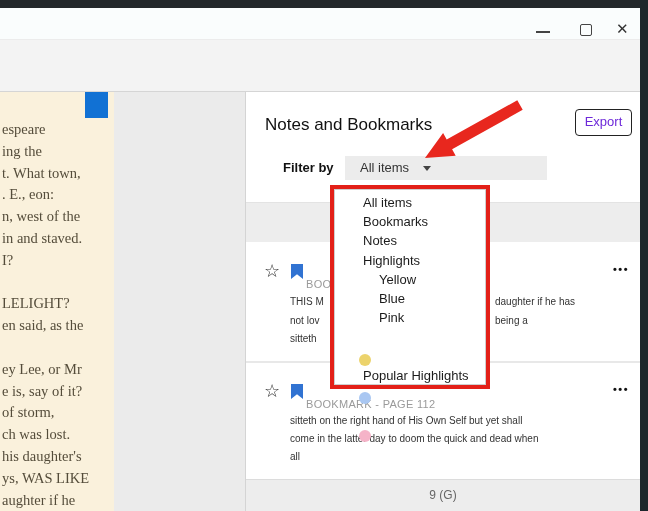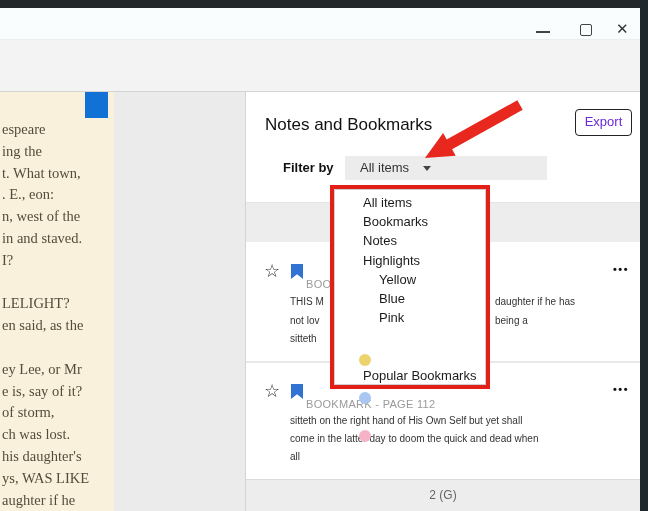--- a/index.html
+++ b/index.html
@@ -154,37 +154,37 @@
   <div class="h-divider"></div>
 
   <div class="star" style="left:264px;top:382px">☆</div>
   <div class="row-bm" style="left:291px;top:384px"></div>
   <div class="row-label" style="left:306px;top:386px">BOOKMARK - PAGE 112</div>
   <div class="dots" style="left:613px;top:383px">•••</div>
   <div class="body-line" style="left:290px;top:415px">sitteth on the right hand of His Own Self but yet shall</div>
   <div class="body-line" style="left:290px;top:433px">come in the latter day to doom the quick and dead when</div>
   <div class="body-line" style="left:290px;top:451px">all</div>
 
-  <div class="footer-bar">2 (G)</div>
+  <div class="footer-bar">9 (G)</div>
 
   <div class="dropdown">
     <div class="dd-item dd-plain" style="top:3px">All items</div>
     <div class="dd-item dd-plain" style="top:22.2px">Bookmarks</div>
     <div class="dd-item dd-plain" style="top:41.4px">Notes</div>
     <div class="dd-item dd-plain" style="top:60.6px">Highlights</div>
     <div class="dd-item dd-color" style="top:79.8px">
       <span class="dd-dot dot-yellow" style="top:83.8px"></span><span>Yellow</span>
     </div>
     <div class="dd-item dd-color" style="top:99px">
       <span class="dd-dot dot-blue" style="top:103px"></span><span>Blue</span>
     </div>
     <div class="dd-item dd-color" style="top:118.2px">
       <span class="dd-dot dot-pink" style="top:122.2px"></span><span>Pink</span>
     </div>
-    <div class="dd-item dd-plain" style="top:175.8px">Popular Bookmarks</div>
+    <div class="dd-item dd-plain" style="top:175.8px">Popular Highlights</div>
   </div>
 
   <div class="red-rect"></div>
   <svg class="red-arrow" width="140" height="80" viewBox="0 0 140 80">
     <polygon fill="#e8271e" points="117.3,5.2 46.7,44.6 43.1,38.1 25,63 55.7,60.7 52.1,54.2 122.7,14.8"></polygon>
   </svg>
 
 </div>
 
 </body></html>

